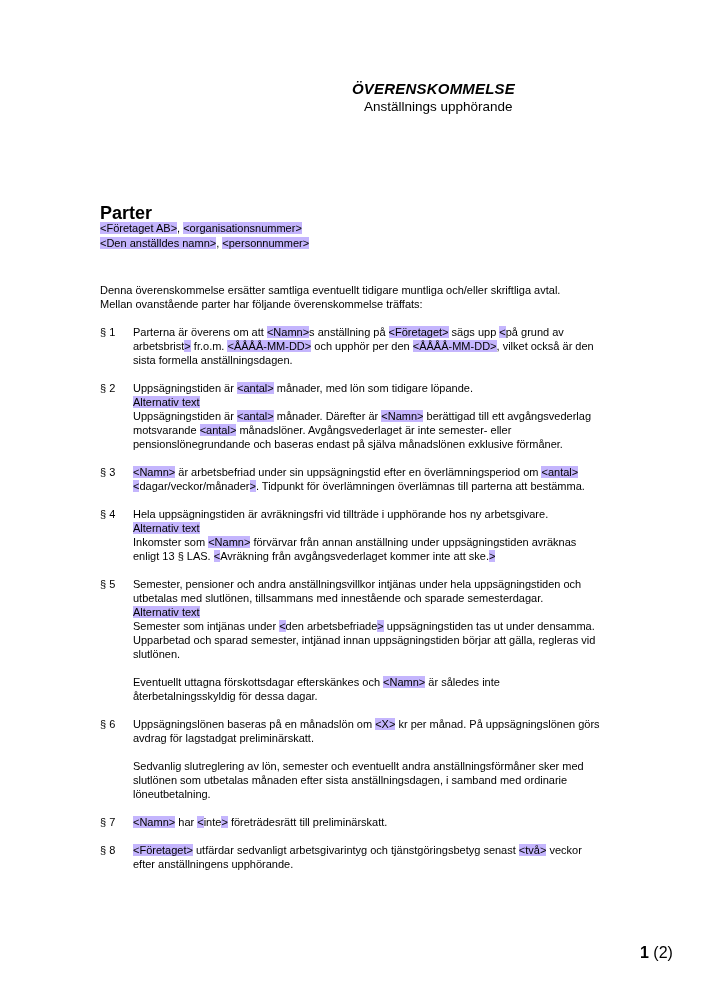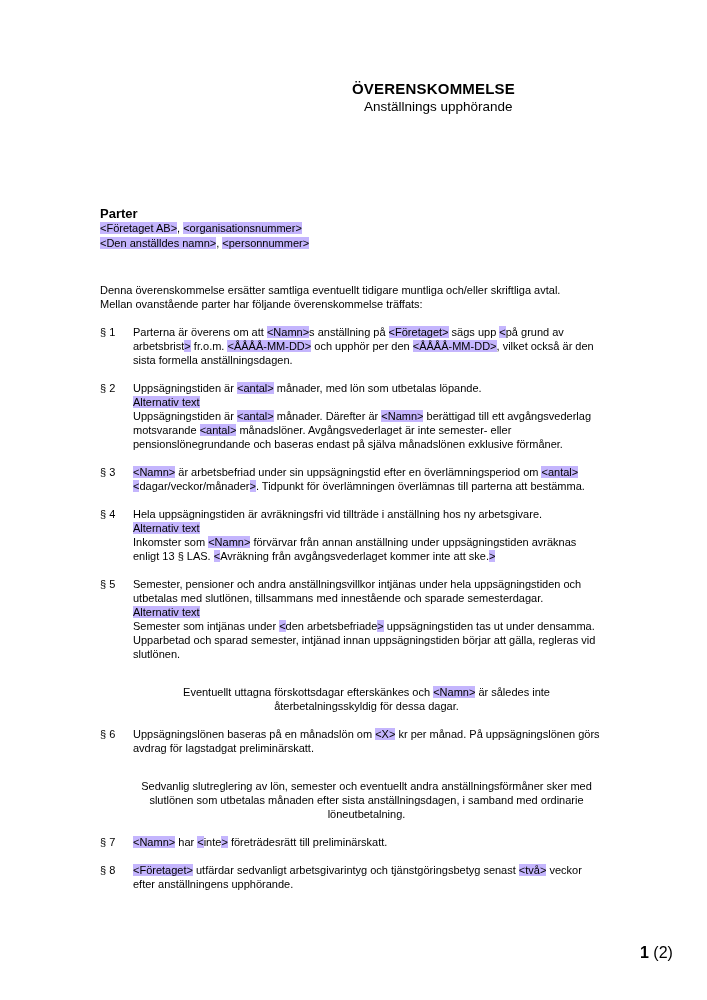--- a/index.html
+++ b/index.html
@@ -6,36 +6,36 @@
   html,body { background:#ffffff; }
   .page {
     position:relative;
     width:707px; height:1000px;
     background:#ffffff;
     font-family:"Liberation Sans", sans-serif;
     color:#000000;
     overflow:hidden;
   }
   .title-block { position:absolute; left:352px; top:79px; }
-  .doc-title   { font-size:15px; font-weight:bold; line-height:19px; letter-spacing:0.2px; }
+  .doc-title   { font-size:15px; font-weight:bold; line-height:19px; letter-spacing:0.2px;font-style:italic; }
   .doc-subtitle{ font-size:13.5px; line-height:17px;margin-left:12px; }
 
   .content { position:absolute; left:100px; top:206px; width:500px; font-size:11px; line-height:14px; }
 
-  .parter-heading { font-size:13px; font-weight:bold; line-height:15px; }
+  .parter-heading { font-size:18px; font-weight:bold; line-height:15px; }
   .parter-line    { line-height:15px; white-space:nowrap; }
 
   .intro-p1 { margin-top:32px; }
   .intro-p2 { margin-top:0; }
 
   .sections { margin-top:14px; }
   .section  { display:flex; margin-bottom:14px; }
   .section-label { width:33px; flex-shrink:0; }
   .section-body  { width:467px; }
-  .block.gap { margin-top:24px;text-align:center; }
+  .block.gap { margin-top:14px; }
 
   .hl { background:#c4b5fd; }
 
   .footer {
     position:absolute; left:640px; top:946px;
     font-size:16px; line-height:14px;
   }
   .footer b { font-weight:bold; }
 </style>
 </head>
@@ -62,37 +62,37 @@
       <div class="section">
         <div class="section-label">§ 1</div>
         <div class="section-body">
           <div class="block"><span>Parterna är överens om att </span><span class="hl">&lt;Namn&gt;</span><span>s anställning på </span><span class="hl">&lt;Företaget&gt;</span><span> sägs upp </span><span class="hl">&lt;</span><span>på grund av arbetsbrist</span><span class="hl">&gt;</span><span> fr.o.m. </span><span class="hl">&lt;ÅÅÅÅ-MM-DD&gt;</span><span> och upphör per den </span><span class="hl">&lt;ÅÅÅÅ-MM-DD&gt;</span><span>, vilket också är den sista formella anställningsdagen.</span></div>
         </div>
       </div>
 
       <div class="section">
         <div class="section-label">§ 2</div>
         <div class="section-body">
-          <div class="block"><span>Uppsägningstiden är </span><span class="hl">&lt;antal&gt;</span><span> månader, med lön som utbetalas löpande.</span></div>
+          <div class="block"><span>Uppsägningstiden är </span><span class="hl">&lt;antal&gt;</span><span> månader, med lön som tidigare löpande.</span></div>
           <div class="block"><span class="hl">Alternativ text</span></div>
           <div class="block"><span>Uppsägningstiden är </span><span class="hl">&lt;antal&gt;</span><span> månader. Därefter är </span><span class="hl">&lt;Namn&gt;</span><span> berättigad till ett avgångsvederlag motsvarande </span><span class="hl">&lt;antal&gt;</span><span> månadslöner. Avgångsvederlaget är inte semester- eller pensionslönegrundande och baseras endast på själva månadslönen exklusive förmåner.</span></div>
         </div>
       </div>
 
       <div class="section">
         <div class="section-label">§ 3</div>
         <div class="section-body">
           <div class="block"><span class="hl">&lt;Namn&gt;</span><span> är arbetsbefriad under sin uppsägningstid efter en överlämningsperiod om </span><span class="hl">&lt;antal&gt;</span><span> </span><span class="hl">&lt;</span><span>dagar/veckor/månader</span><span class="hl">&gt;</span><span>. Tidpunkt för överlämningen överlämnas till parterna att bestämma.</span></div>
         </div>
       </div>
 
       <div class="section">
         <div class="section-label">§ 4</div>
         <div class="section-body">
-          <div class="block"><span>Hela uppsägningstiden är avräkningsfri vid tillträde i anställning hos ny arbetsgivare.</span></div>
+          <div class="block"><span>Hela uppsägningstiden är avräkningsfri vid tillträde i upphörande hos ny arbetsgivare.</span></div>
           <div class="block"><span class="hl">Alternativ text</span></div>
           <div class="block"><span>Inkomster som </span><span class="hl">&lt;Namn&gt;</span><span> förvärvar från annan anställning under uppsägningstiden avräknas enligt 13 § LAS. </span><span class="hl">&lt;</span><span>Avräkning från avgångsvederlaget kommer inte att ske.</span><span class="hl">&gt;</span></div>
         </div>
       </div>
 
       <div class="section">
         <div class="section-label">§ 5</div>
         <div class="section-body">
           <div class="block"><span>Semester, pensioner och andra anställningsvillkor intjänas under hela uppsägningstiden och utbetalas med slutlönen, tillsammans med innestående och sparade semesterdagar.</span></div>
           <div class="block"><span class="hl">Alternativ text</span></div>

